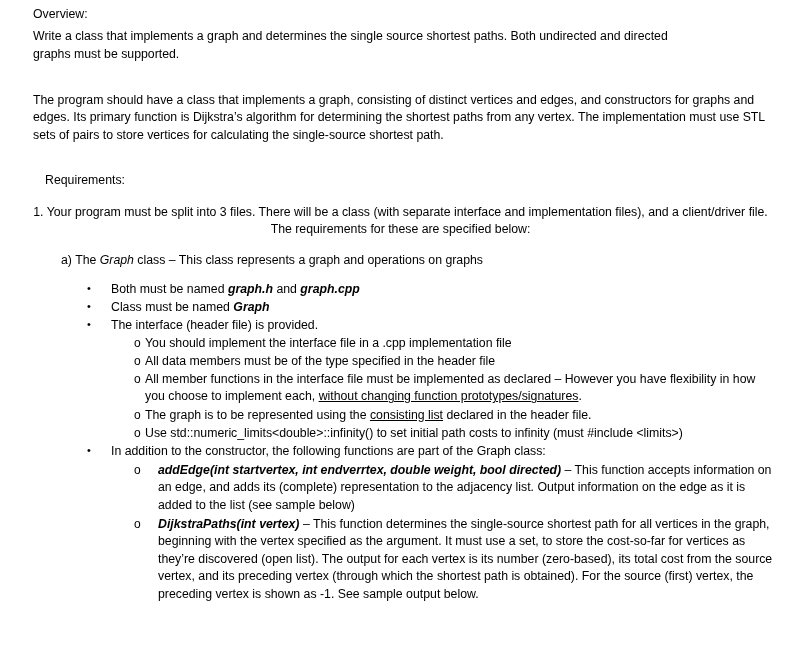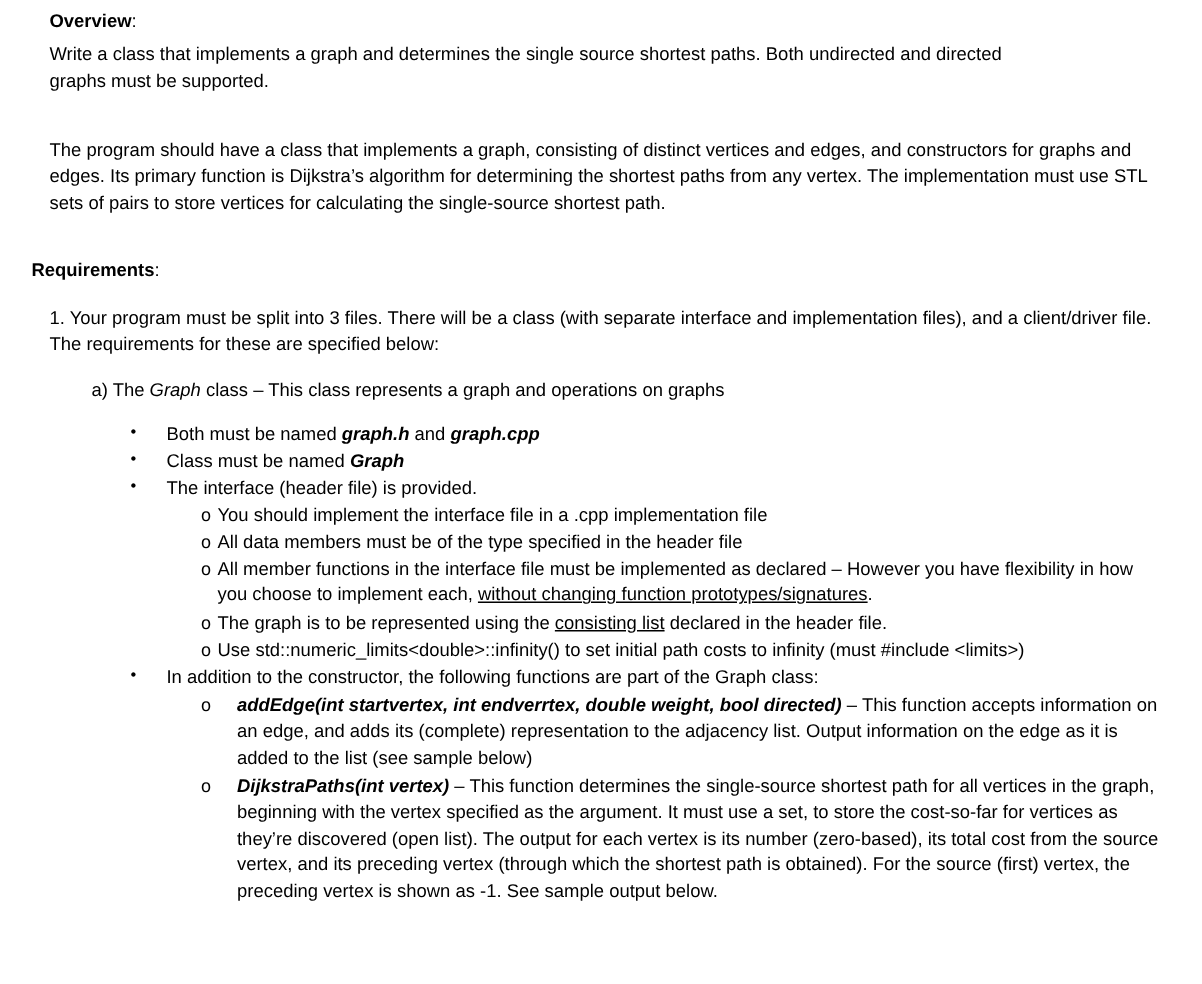--- a/index.html
+++ b/index.html
@@ -22,21 +22,21 @@
     width: 801px;
     height: 656px;
     padding: 0;
     box-sizing: border-box;
   }
   .block {
     position: absolute;
     box-sizing: border-box;
   }
   .hd {
-    font-weight: bold;
+    font-weight: normal;
   }
   .para {
     text-align: left;
   }
   em.i {
     font-style: italic;
     font-weight: normal;
   }
   strong.bi {
     font-style: italic;
@@ -103,25 +103,25 @@
     <div>
       <span class="hd">Overview</span><span>:</span>
     </div>
     <div class="para" style="width:662px; margin-top:5px;">Write a class that implements a graph and determines the single source shortest paths.  Both undirected and directed graphs must be supported.</div>
   </div>
 
   <div class="block" style="left:33px; top:87px; width:740px;">
     <div class="para" style="width:737px; margin-top:5px;">The program should have a class that implements a graph, consisting of distinct vertices and edges, and constructors for graphs and edges. Its primary function is Dijkstra’s algorithm for determining the shortest paths from any vertex.  The implementation must use STL sets of pairs to store vertices for calculating the single-source shortest path.</div>
   </div>
 
-  <div class="block" style="left:21px; top:172px; width:400px;">
+  <div class="block" style="left:45px; top:172px; width:400px;">
     <span class="hd">Requirements</span><span>:</span>
   </div>
 
-  <div class="block para" style="left:33px; top:204px; width:735px;">1.  Your program must be split into 3 files.  There will be a class (with separate interface and implementation files), and a client/driver file.  The requirements for these are specified below:</div>
+  <div class="block para" style="left:33px; top:204px; width:735px;text-align:center;">1.  Your program must be split into 3 files.  There will be a class (with separate interface and implementation files), and a client/driver file.  The requirements for these are specified below:</div>
 
   <div class="block para" style="left:61px; top:252px; width:700px;">
     <span>a) The </span><em class="i">Graph</em><span> class – This class represents a graph and operations on graphs</span>
   </div>
 
   <div class="lvl1" style="left:87px; top:281px; width:660px;">
     <span class="mark">•</span>
     <span class="body">
       <span>Both must be named </span><strong class="bi">graph.h</strong><span> and </span><strong class="bi">graph.cpp</strong>
     </span>

